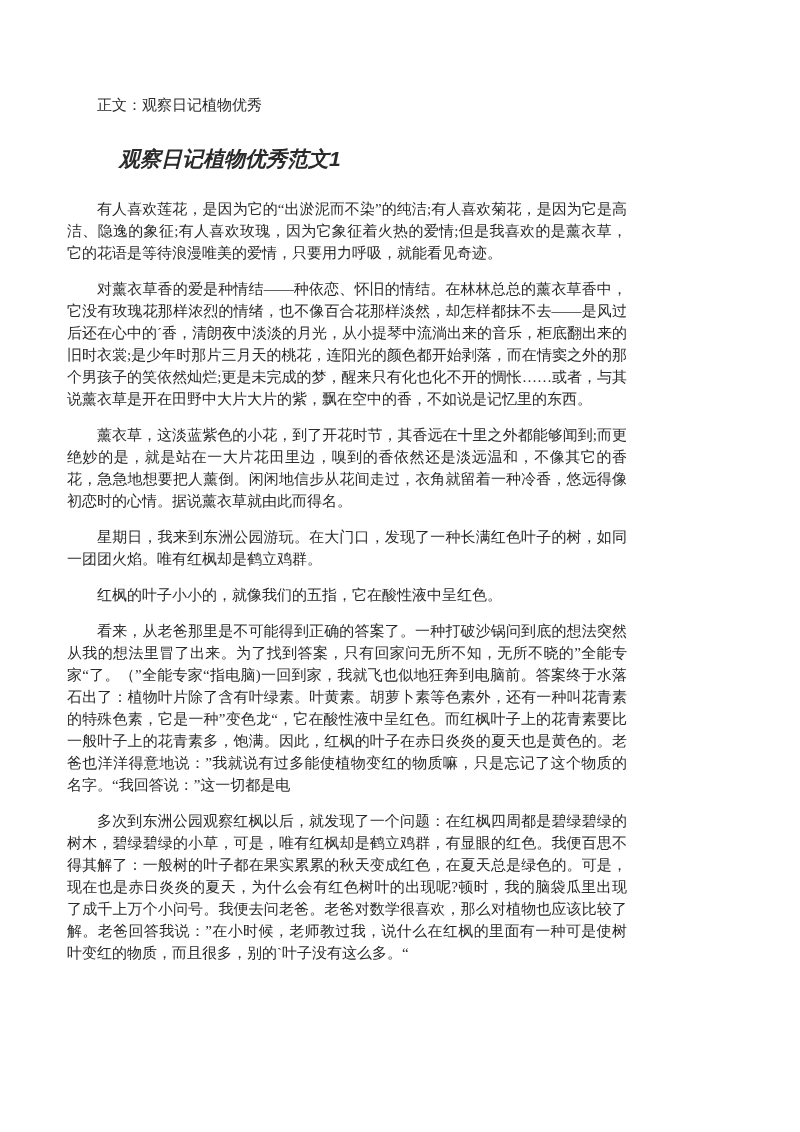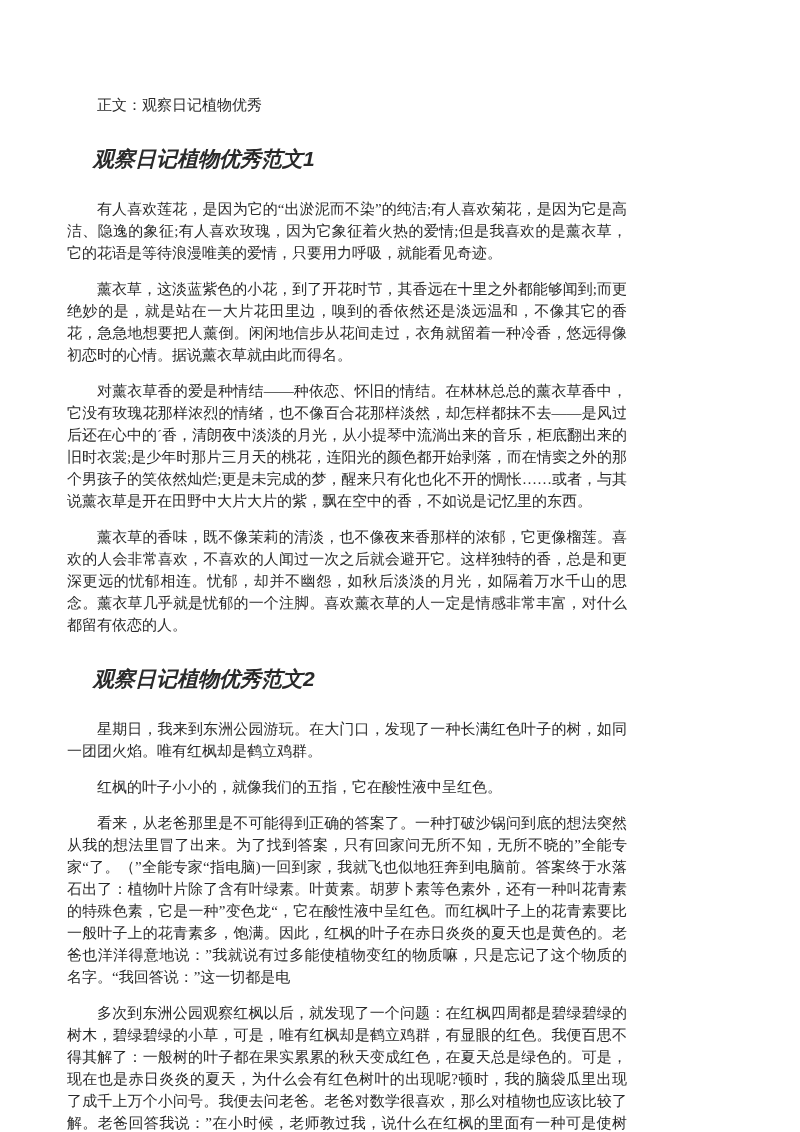--- a/index.html
+++ b/index.html
@@ -26,47 +26,45 @@
     line-height: 22px;
     text-indent: 2em;
     margin: 0;
   }
   .section-heading {
     font-family: "Liberation Sans", "DejaVu Sans", sans-serif;
     font-style: italic;
     font-weight: bold;
     font-size: 21px;
     line-height: 26px;
-    margin: 30px 0 26px 26px;
+    margin: 30px 0 26px 52px;
   }
   .body-paragraph {
     font-size: 15px;
     line-height: 22px;
     text-align: justify;
     text-indent: 2em;
     margin: 0 16px 14px 0;
   }
   .section { margin: 0; }
 </style>
 </head>
 <body>
 
 <div class="page">
 
   <p class="intro-line">正文：观察日记植物优秀</p>
 
   <div class="section">
     <h2 class="section-heading">观察日记植物优秀范文1</h2>
     <p class="body-paragraph">有人喜欢莲花，是因为它的“出淤泥而不染”的纯洁;有人喜欢菊花，是因为它是高洁、隐逸的象征;有人喜欢玫瑰，因为它象征着火热的爱情;但是我喜欢的是薰衣草，它的花语是等待浪漫唯美的爱情，只要用力呼吸，就能看见奇迹。</p>
+    <p class="body-paragraph">对薰衣草香的爱是种情结——种依恋、怀旧的情结。在林林总总的薰衣草香中，它没有玫瑰花那样浓烈的情绪，也不像百合花那样淡然，却怎样都抹不去——是风过后还在心中的ˊ香，清朗夜中淡淡的月光，从小提琴中流淌出来的音乐，柜底翻出来的旧时衣裳;是少年时那片三月天的桃花，连阳光的颜色都开始剥落，而在情窦之外的那个男孩子的笑依然灿烂;更是未完成的梦，醒来只有化也化不开的惆怅……或者，与其说薰衣草是开在田野中大片大片的紫，飘在空中的香，不如说是记忆里的东西。</p>
     <p class="body-paragraph">薰衣草，这淡蓝紫色的小花，到了开花时节，其香远在十里之外都能够闻到;而更绝妙的是，就是站在一大片花田里边，嗅到的香依然还是淡远温和，不像其它的香花，急急地想要把人薰倒。闲闲地信步从花间走过，衣角就留着一种冷香，悠远得像初恋时的心情。据说薰衣草就由此而得名。</p>
-    <p class="body-paragraph">对薰衣草香的爱是种情结——种依恋、怀旧的情结。在林林总总的薰衣草香中，它没有玫瑰花那样浓烈的情绪，也不像百合花那样淡然，却怎样都抹不去——是风过后还在心中的ˊ香，清朗夜中淡淡的月光，从小提琴中流淌出来的音乐，柜底翻出来的旧时衣裳;是少年时那片三月天的桃花，连阳光的颜色都开始剥落，而在情窦之外的那个男孩子的笑依然灿烂;更是未完成的梦，醒来只有化也化不开的惆怅……或者，与其说薰衣草是开在田野中大片大片的紫，飘在空中的香，不如说是记忆里的东西。</p>
-    <p class="body-paragraph">薰衣草的香味，既不像茉莉的清淡，也不像夜来香那样的浓郁，它更像榴莲。喜欢的人会非常喜欢，不喜欢的人闻过一次之后就会避开它。这样独特的香，总是和更深更远的忧郁相连。忧郁，却并不幽怨，如秋后淡淡的月光，如隔着万水千山的思念。薰衣草几乎就是忧郁的一个注脚。喜欢薰衣草的人一定是情感非常丰富，对什么都留有依恋的人。</p>
   </div>
 
   <div class="section">
-    <h2 class="section-heading">观察日记植物优秀范文2</h2>
     <p class="body-paragraph">星期日，我来到东洲公园游玩。在大门口，发现了一种长满红色叶子的树，如同一团团火焰。唯有红枫却是鹤立鸡群。</p>
     <p class="body-paragraph">红枫的叶子小小的，就像我们的五指，它在酸性液中呈红色。</p>
     <p class="body-paragraph">看来，从老爸那里是不可能得到正确的答案了。一种打破沙锅问到底的想法突然从我的想法里冒了出来。为了找到答案，只有回家问无所不知，无所不晓的”全能专家“了。（”全能专家“指电脑)一回到家，我就飞也似地狂奔到电脑前。答案终于水落石出了：植物叶片除了含有叶绿素。叶黄素。胡萝卜素等色素外，还有一种叫花青素的特殊色素，它是一种”变色龙“，它在酸性液中呈红色。而红枫叶子上的花青素要比一般叶子上的花青素多，饱满。因此，红枫的叶子在赤日炎炎的夏天也是黄色的。老爸也洋洋得意地说：”我就说有过多能使植物变红的物质嘛，只是忘记了这个物质的名字。“我回答说：”这一切都是电</p>
     <p class="body-paragraph">多次到东洲公园观察红枫以后，就发现了一个问题：在红枫四周都是碧绿碧绿的树木，碧绿碧绿的小草，可是，唯有红枫却是鹤立鸡群，有显眼的红色。我便百思不得其解了：一般树的叶子都在果实累累的秋天变成红色，在夏天总是绿色的。可是，现在也是赤日炎炎的夏天，为什么会有红色树叶的出现呢?顿时，我的脑袋瓜里出现了成千上万个小问号。我便去问老爸。老爸对数学很喜欢，那么对植物也应该比较了解。老爸回答我说：”在小时候，老师教过我，说什么在红枫的里面有一种可是使树叶变红的物质，而且很多，别的`叶子没有这么多。“</p>
   </div>
 
 </div>
 
 </body></html>

